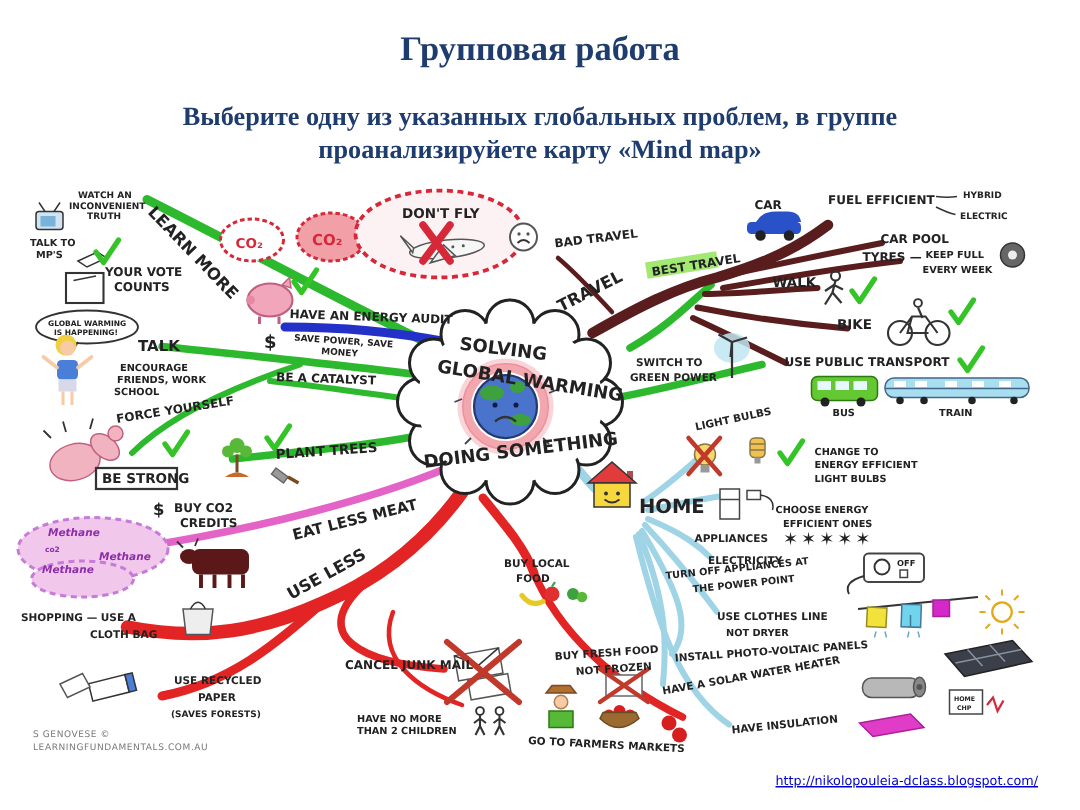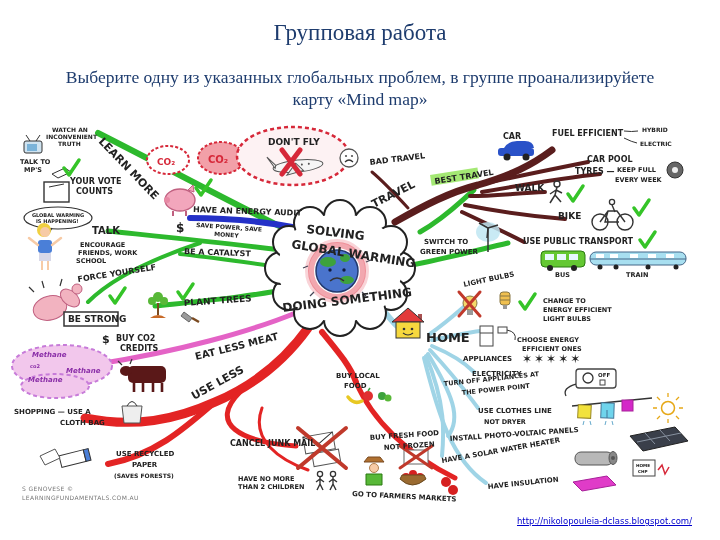--- a/index.html
+++ b/index.html
@@ -1,19 +1,19 @@
 <!DOCTYPE html>
 <html style="--title: #1e3c6e; --link: #0000cc; --green: #2db92d; --maroon: #5a1d1d; --red: #e32424; --magenta: #e463c6; --blue: #2431c8; --lightblue: #9fd4e6; --cloud_red: #d62839; --pink: #f2c7ec;"><head>
 <meta charset="utf-8">
 <style>
   html,body{margin:0;padding:0;}
   body{width:720px;height:540px;background:#fff;position:relative;overflow:hidden;
        font-family:"Liberation Sans",sans-serif;}
   .titlebox{position:absolute;top:20px;left:0;width:720px;text-align:center;
-            font-family:"Liberation Serif",serif;font-weight:normal;color:var(--title,#1e3c6e);}
+            font-family:"Liberation Serif",serif;font-weight:bold;color:var(--title,#1e3c6e);}
   .t1{font-size:23px;line-height:1.15;}
   .t2{font-size:17.5px;line-height:1.25;max-width:620px;margin:21px auto 0;}
   .blog-link{position:absolute;right:28px;bottom:14px;font-size:8.5px;
              color:var(--link,#0000cc);text-decoration:underline;
              font-family:"DejaVu Sans",sans-serif;padding-left:28px;}
   svg{position:absolute;left:0;top:0;}
   text{font-family:"DejaVu Sans",sans-serif;fill:#222;}
   .hl{font-size:7px;font-weight:700;}
   .h6{font-size:6px;font-weight:700;}
   .h65{font-size:6.5px;font-weight:700;}

